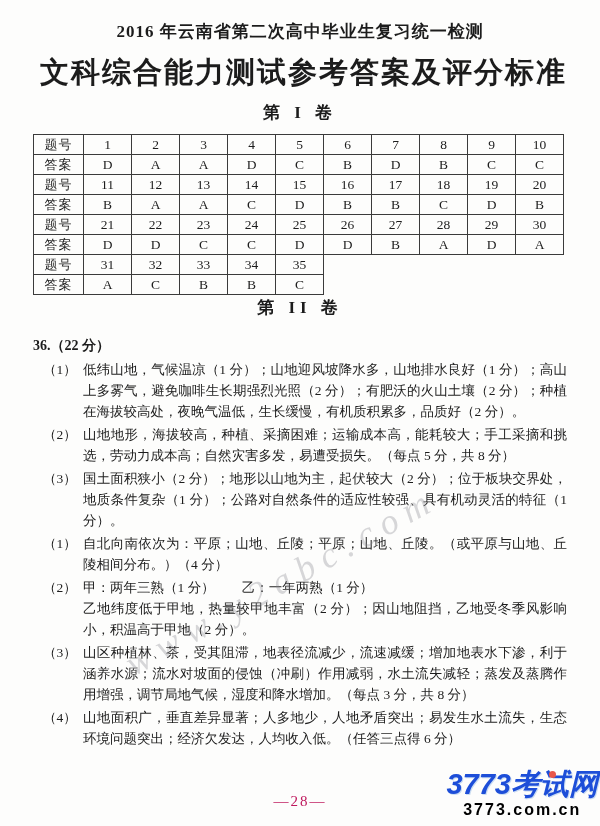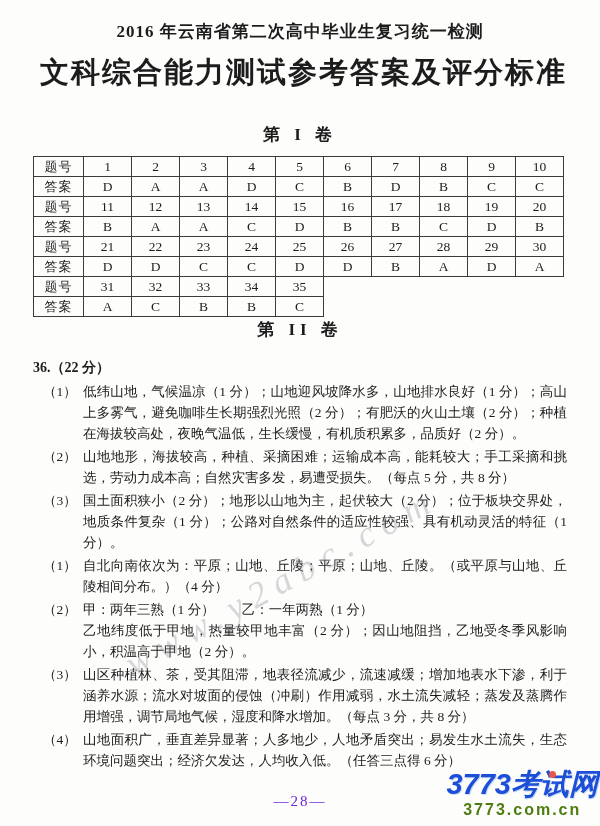--- a/index.html
+++ b/index.html
@@ -5,21 +5,21 @@
   html,body { margin:0; padding:0; background:#9a9a9a; }
   .page {
     position:relative; width:600px; height:826px; margin:0 auto;
     background:#fdfdfc; overflow:hidden; box-sizing:border-box;
     padding:20px 33px 0 33px;
     font-family:"Liberation Serif","DejaVu Serif",serif;
     color:#1c1c1c;
   }
   .title1 { text-align:center; font-size:17px; font-weight:bold; letter-spacing:1px; }
   .title2 { text-align:right; font-size:29px; font-weight:bold; letter-spacing:2px; margin-top:10px; }
-  .section-title { text-align:center; font-size:17px; font-weight:bold; letter-spacing:5px; margin-top:30px; }
+  .section-title { text-align:center; font-size:17px; font-weight:bold; letter-spacing:5px; margin-top:8px; }
   .section-title.s2 { margin-top:1px; }
 
   .tblwrap { margin:10px auto 0 auto; width:537px; }
   .trow { display:flex; }
   .tcell {
     box-sizing:border-box; width:49px; height:21px;
     border:1px solid #3b3b3b; margin-left:-1px; margin-top:-1px;
     display:flex; align-items:center; justify-content:center;
     font-size:13.5px; background:transparent;
   }
@@ -28,21 +28,21 @@
   .tcell.thead { font-size:13px; letter-spacing:1px; }
 
   .qwrap { margin-top:14px; }
   .qhead { font-size:14px; font-weight:bold; line-height:22px; margin-top:16px; }
   .qitem { display:flex; margin-top:2px; margin-left:10px; }
   .qlabel { flex:0 0 40px; font-size:13.5px; line-height:21px; }
   .qtext { flex:1; font-size:13.5px; line-height:21px; white-space:pre-wrap; text-align:justify; }
 
   .pagenum {
     position:absolute; left:0; right:0; bottom:16px;
-    text-align:center; font-size:15px; letter-spacing:2px; color:#6d28d9;
+    text-align:center; font-size:15px; letter-spacing:2px; color:#be185d;
   }
 
   .watermark {
     position:absolute; left:128px; top:645px;
     transform:rotate(-29deg); transform-origin:left center;
     font-size:36px; letter-spacing:9px; color:rgba(135,135,140,0.32);
     font-style:italic; white-space:nowrap; pointer-events:none;
   }
 
   .logo { position:absolute; right:2px; bottom:8px; text-align:center; line-height:1; }
@@ -53,21 +53,21 @@
     color:#1d4ed8; letter-spacing:0px;
     text-shadow:1px 1px 0 rgba(170,200,235,0.6);
   }
   .logo-red-dot {
     position:absolute; top:1px; right:42px; width:7px; height:7px;
     border-radius:50%; background:#e8574a;
   }
   .logo-url {
     margin-top:3px;
     font-family:"Liberation Sans","DejaVu Sans",sans-serif;
-    font-weight:bold; font-size:16px; color:#4d7c0f; letter-spacing:2px;
+    font-weight:bold; font-size:16px; color:#000000; letter-spacing:2px;
   }
 </style>
 </head>
 <body>
 
 <div class="page">
 
   <div class="title1">2016 年云南省第二次高中毕业生复习统一检测</div>
   <div class="title2">文科综合能力测试参考答案及评分标准</div>
 

